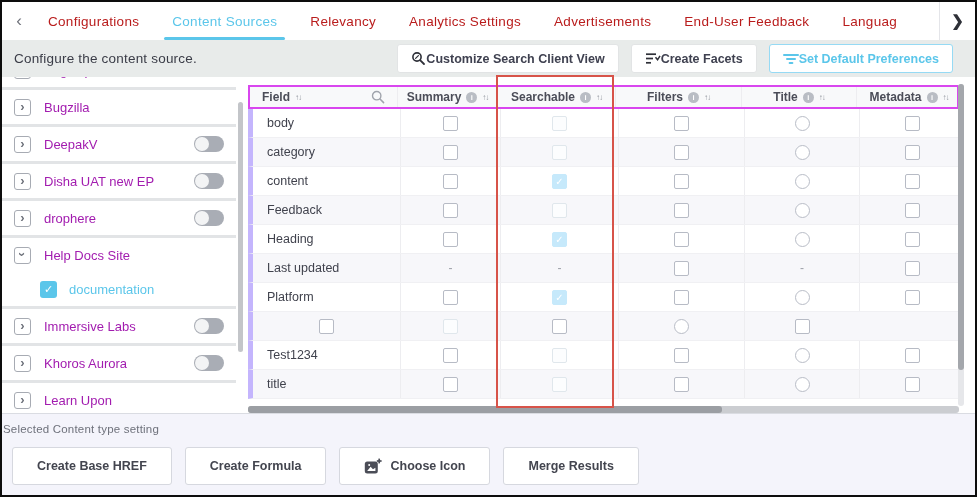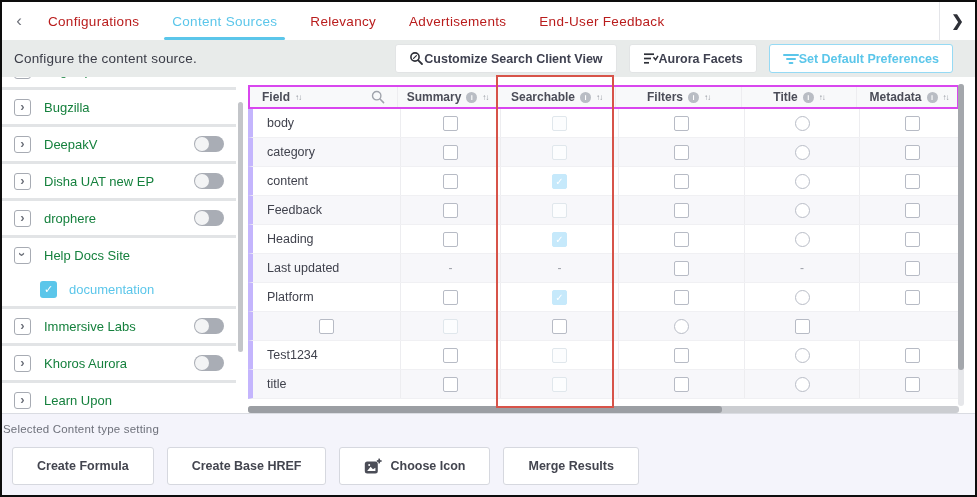--- a/index.html
+++ b/index.html
@@ -32,21 +32,21 @@
   .sidebar{ position:absolute; left:0; top:0; width:234px; height:100%;
     background:#e2e4e6; overflow:hidden; }
   .scard{ background:#fff; margin-bottom:3px; }
   .scard.first{ margin-top:-24px; }
   .srow{ height:34px; display:flex; align-items:center; padding:0 12px; gap:13px; cursor:pointer; }
   .chev-box{ width:17px; height:17px; border:1px solid #a7abb3; border-radius:3px;
     display:flex; align-items:center; justify-content:center; color:#6d717a; flex:none;
     background:#fff; }
   .chev-glyph{ font-size:13px; font-weight:700; line-height:1; transform:translateY(-1px); }
   .chev-box.down .chev-glyph{ transform:rotate(90deg) translateX(-1px); }
-  .side-label{ font-size:13px; font-weight:500; color:#15803d; flex:1; white-space:nowrap; overflow:hidden; }
+  .side-label{ font-size:13px; font-weight:500; color:#a21caf; flex:1; white-space:nowrap; overflow:hidden; }
   .toggle{ width:30px; height:16px; border-radius:8px; background:#a9adb5; position:relative; flex:none; cursor:pointer; }
   .knob{ position:absolute; left:1px; top:1px; width:14px; height:14px; border-radius:50%; background:#f3f4f5; }
   .schild{ height:34px; display:flex; align-items:center; padding-left:38px; gap:12px; cursor:pointer; }
   .doc-cb{ width:17px; height:17px; border-radius:3px; background:var(--accent); color:#fff;
     font-size:11px; display:flex; align-items:center; justify-content:center; flex:none; }
   .schild .clabel{ color:var(--accent); font-size:13px; font-weight:500; }
   
   .tablewrap{ position:absolute; left:246px; top:8px; width:711px; }
   .thead,.trow{ display:grid; grid-template-columns:148px 100px 118px 126px 115px 104px; }
   .thead{ height:24px; background:#f8f9fa; border:2px solid #d946ef; }
@@ -106,24 +106,30 @@
         <div class="tab">
     <span>Configurations</span>
   </div>
         <div class="tab active">
     <span>Content Sources</span>
   </div>
         <div class="tab">
     <span>Relevancy</span>
   </div>
         <div class="tab">
+    <span>Analytics Settings</span>
+  </div>
+        <div class="tab">
     <span>Advertisements</span>
   </div>
         <div class="tab">
     <span>End-User Feedback</span>
+  </div>
+        <div class="tab">
+    <span>Languag</span>
   </div>
       </div>
     <div class="nav-next">❯</div>
   </div>
 
   <div class="toolbar">
     <div class="toolbar-title">Configure the content source.</div>
     <div class="tbtn">
       <span style="display:flex;">
         <svg width="15" height="15" viewBox="0 0 15 15">
@@ -136,21 +142,21 @@
     </div>
     <div class="tbtn">
       <span style="display:flex;">
         <svg width="16" height="13" viewBox="0 0 16 13">
           <line x1="1" y1="2.2" x2="11" y2="2.2" stroke="#2e3038" stroke-width="1.7"></line>
           <line x1="1" y1="6.5" x2="8" y2="6.5" stroke="#2e3038" stroke-width="1.7"></line>
           <path d="M10.5 5.2 L12.6 7.8 L15 3.8" fill="none" stroke="#2e3038" stroke-width="1.5"></path>
           <line x1="1" y1="10.8" x2="6" y2="10.8" stroke="#2e3038" stroke-width="1.7"></line>
         </svg>
       </span>
-      <span>Aurora Facets</span>
+      <span>Create Facets</span>
     </div>
     <div class="tbtn accent">
       <span style="display:flex;">
         <svg width="16" height="12" viewBox="0 0 16 12">
           <line x1="1" y1="2" x2="15" y2="2" stroke="#5bc6ea" stroke-width="2" stroke-linecap="round"></line>
           <line x1="4" y1="6" x2="12" y2="6" stroke="#5bc6ea" stroke-width="2" stroke-linecap="round"></line>
           <line x1="6.6" y1="10" x2="9.4" y2="10" stroke="#5bc6ea" stroke-width="2" stroke-linecap="round"></line>
         </svg>
       </span>
       <span>Set Default Preferences</span>
@@ -478,24 +484,24 @@
   <div class="vtrack"></div>
   <div class="vthumb"></div>
   <div class="htrack"></div>
   <div class="hthumb"></div>
   <div class="side-scroll"></div>
 
   <div class="footer">
     <div class="flabel">Selected Content type setting</div>
     <div class="fbtns">
       <div class="fbtn">
+        <span>Create Base HREF</span>
+      </div>
+      <div class="fbtn">
         <span>Create Formula</span>
-      </div>
-      <div class="fbtn">
-        <span>Create Base HREF</span>
       </div>
       <div class="fbtn">
         <span style="display:flex;">
           <svg width="18" height="17" viewBox="0 0 18 17">
             <rect x="0.8" y="3.5" width="13" height="12" rx="2.5" fill="#4b4d57"></rect>
             <path d="M3.2 13 L6.6 8.8 L9 11.2 L11.4 9.8 L11.4 13 Z" fill="#fff"></path>
             <circle cx="5.2" cy="7" r="1" fill="#fff"></circle>
             <line x1="15.2" y1="0.6" x2="15.2" y2="5.4" stroke="#4b4d57" stroke-width="1.7"></line>
             <line x1="12.8" y1="3" x2="17.6" y2="3" stroke="#4b4d57" stroke-width="1.7"></line>
           </svg>

